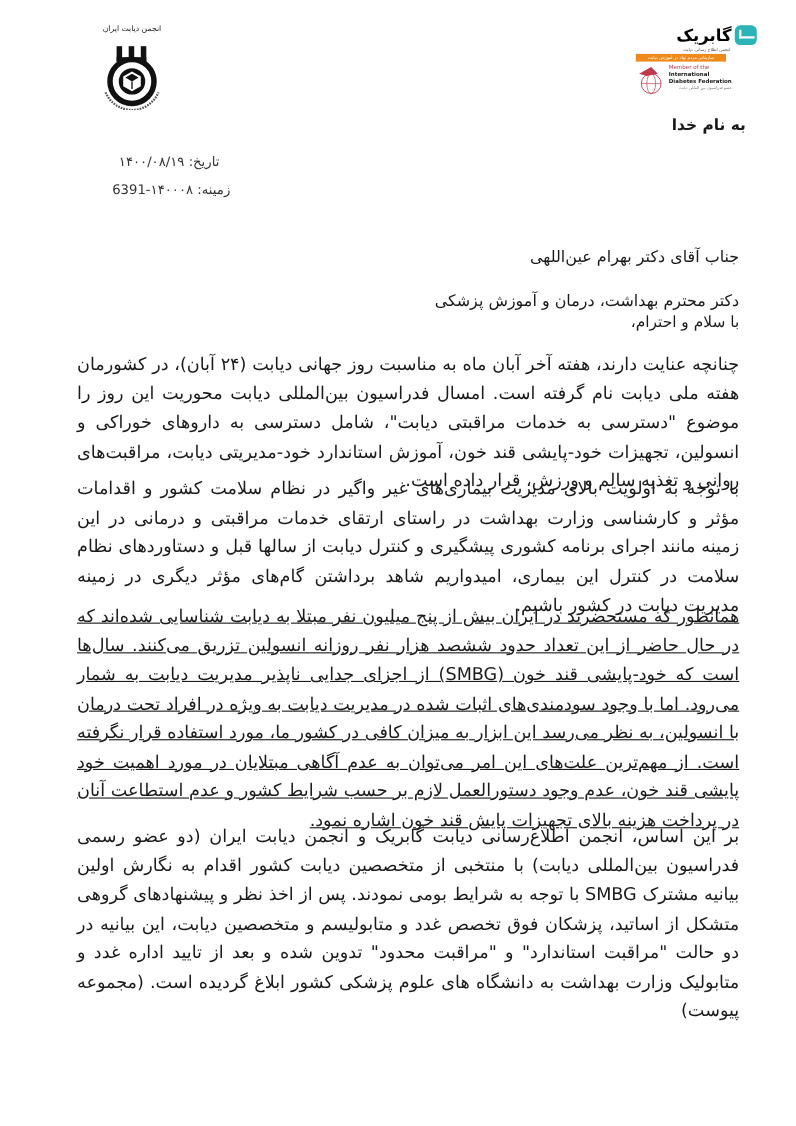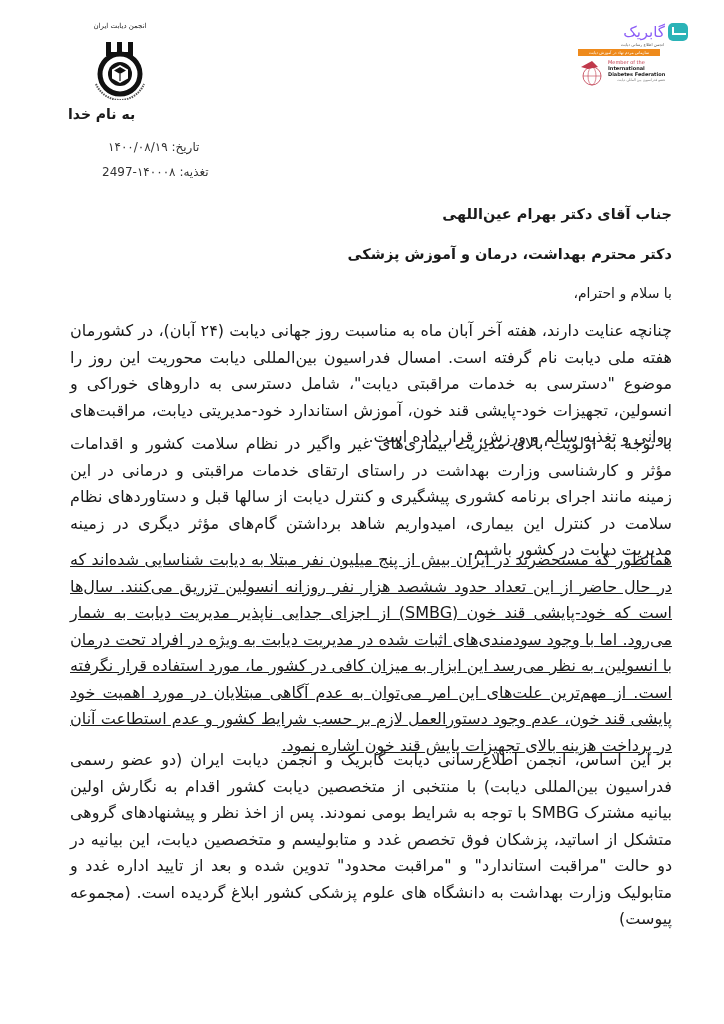--- a/index.html
+++ b/index.html
@@ -19,51 +19,51 @@
     }
     .gabric-row { display: flex; align-items: center; direction: rtl; height: 20px; }
     .gabric-mark {
       width: 20px; height: 18px; border-radius: 5px; background: #2bb3b7;
       position: relative; margin-left: 3px;
     }
     .gabric-mark:after {
       content: ""; position: absolute; left: 4px; top: 4px; width: 12px; height: 6px;
       border: 2px solid #fff; border-top: none; border-right: none;
     }
-    .gabric-name { font-size: 15px; font-weight: normal; color: #8b5cf6; line-height: 16px; }
+    .gabric-name { font-size: 15px; font-weight: bold; color: #000000; line-height: 16px; }
     .gabric-sub { font-size: 4px; color: #555; direction: rtl; text-align: right; padding-right: 24px; }
     .gabric-banner {
       margin-top: 2px; height: 7px; background: #ee8a1c; font-size: 4px; color: #fff;
       direction: rtl; text-align: center; line-height: 7px; width: 82px;
     }
     .idf-row { display: flex; align-items: flex-start; margin-top: 3px; }
     .idf-mark { width: 28px; height: 28px; }
     .idf-text { font-size: 5px; line-height: 6px; margin-left: 2px; }
     .idf-text .m { color: #c0394b; }
     .idf-text .b { color: #1a1a1a; font-weight: bold; }
     .idf-text .s { font-size: 3.5px; color: #777; direction: rtl; }
 
     .page {
       position: absolute; left: 68px; top: 0; width: 610px;
       direction: rtl; text-align: right;
     }
     .bismillah {
-      position: absolute; left: 0; right: 0; top: 106px; text-align: left;
+      position: absolute; left: 0; right: 0; top: 106px; text-align: right;
       font-weight: bold; font-size: 14px;
     }
     .meta {
       position: absolute; top: 140px; left: 0; width: 100%;
     }
     .meta-line {
       position: absolute; right: 0; font-size: 12px; color: #333; white-space: nowrap;
     }
     .meta-date { left: 40px; right: auto; top: 0; direction: rtl; }
     .meta-number { left: 34px; right: auto; top: 25px; direction: rtl; }
     .addressee {
-      position: absolute; right: 6px; font-weight: bold; font-size: 14.5px; white-space: nowrap;
+      position: absolute; right: 6px; font-weight: normal; font-size: 14.5px; white-space: nowrap; margin-top: 20px;
     }
     .addr1 { top: 206px; }
     .addr2 { top: 246px; }
     .greeting {
       position: absolute; right: 6px; top: 285px; font-size: 14px; white-space: nowrap;
     }
     .para {
       position: absolute; right: 6px; left: 2px; font-size: 16px; line-height: 26.5px;
       text-align: justify; text-align-last: right;
     }
@@ -116,22 +116,22 @@
 
 <div class="page">
   <div class="bismillah">به نام خدا</div>
 
   <div class="meta">
     <div class="meta-line meta-date">
       <span>تاریخ:</span>
       <span>۱۴۰۰/۰۸/۱۹</span>
     </div>
     <div class="meta-line meta-number">
-      <span>تغذیه:</span>
-      <span>۱۴۰۰۰۸-2497</span>
+      <span>زمینه:</span>
+      <span>۱۴۰۰۰۸-6391</span>
     </div>
   </div>
 
   <div class="addressee addr1">جناب آقای دکتر بهرام عین‌اللهی</div>
   <div class="addressee addr2">دکتر محترم بهداشت، درمان و آموزش پزشکی</div>
   <div class="greeting">با سلام و احترام،</div>
 
   <p class="para p1" style="margin:0">چنانچه عنایت دارند، هفته آخر آبان ماه به مناسبت روز جهانی دیابت (۲۴ آبان)، در کشورمان هفته ملی دیابت نام گرفته است. امسال فدراسیون بین‌المللی دیابت محوریت این روز را موضوع "دسترسی به خدمات مراقبتی دیابت"، شامل دسترسی به داروهای خوراکی و انسولین، تجهیزات خود-پایشی قند خون، آموزش استاندارد خود-مدیریتی دیابت، مراقبت‌های روانی و تغذیه سالم و ورزش، قرار داده است.</p>
   <p class="para p2" style="margin:0">با توجه به اولویت بالای مدیریت بیماری‌های غیر واگیر در نظام سلامت کشور و اقدامات مؤثر و کارشناسی وزارت بهداشت در راستای ارتقای خدمات مراقبتی و درمانی در این زمینه مانند اجرای برنامه کشوری پیشگیری و کنترل دیابت از سالها قبل و دستاوردهای نظام سلامت در کنترل این بیماری، امیدواریم شاهد برداشتن گام‌های مؤثر دیگری در زمینه مدیریت دیابت در کشور باشیم.</p>
   <p class="para p3" style="margin:0">همانطور که مستحضرند در ایران بیش از پنج میلیون نفر مبتلا به دیابت شناسایی شده‌اند که در حال حاضر از این تعداد حدود ششصد هزار نفر روزانه انسولین تزریق می‌کنند. سال‌ها است که خود-پایشی قند خون (SMBG) از اجزای جدایی ناپذیر مدیریت دیابت به شمار می‌رود. اما با وجود سودمندی‌های اثبات شده در مدیریت دیابت به ویژه در افراد تحت درمان با انسولین، به نظر می‌رسد این ابزار به میزان کافی در کشور ما، مورد استفاده قرار نگرفته است. از مهم‌ترین علت‌های این امر می‌توان به عدم آگاهی مبتلایان در مورد اهمیت خود پایشی قند خون، عدم وجود دستورالعمل لازم بر حسب شرایط کشور و عدم استطاعت آنان در پرداخت هزینه بالای تجهیزات پایش قند خون اشاره نمود.</p>

